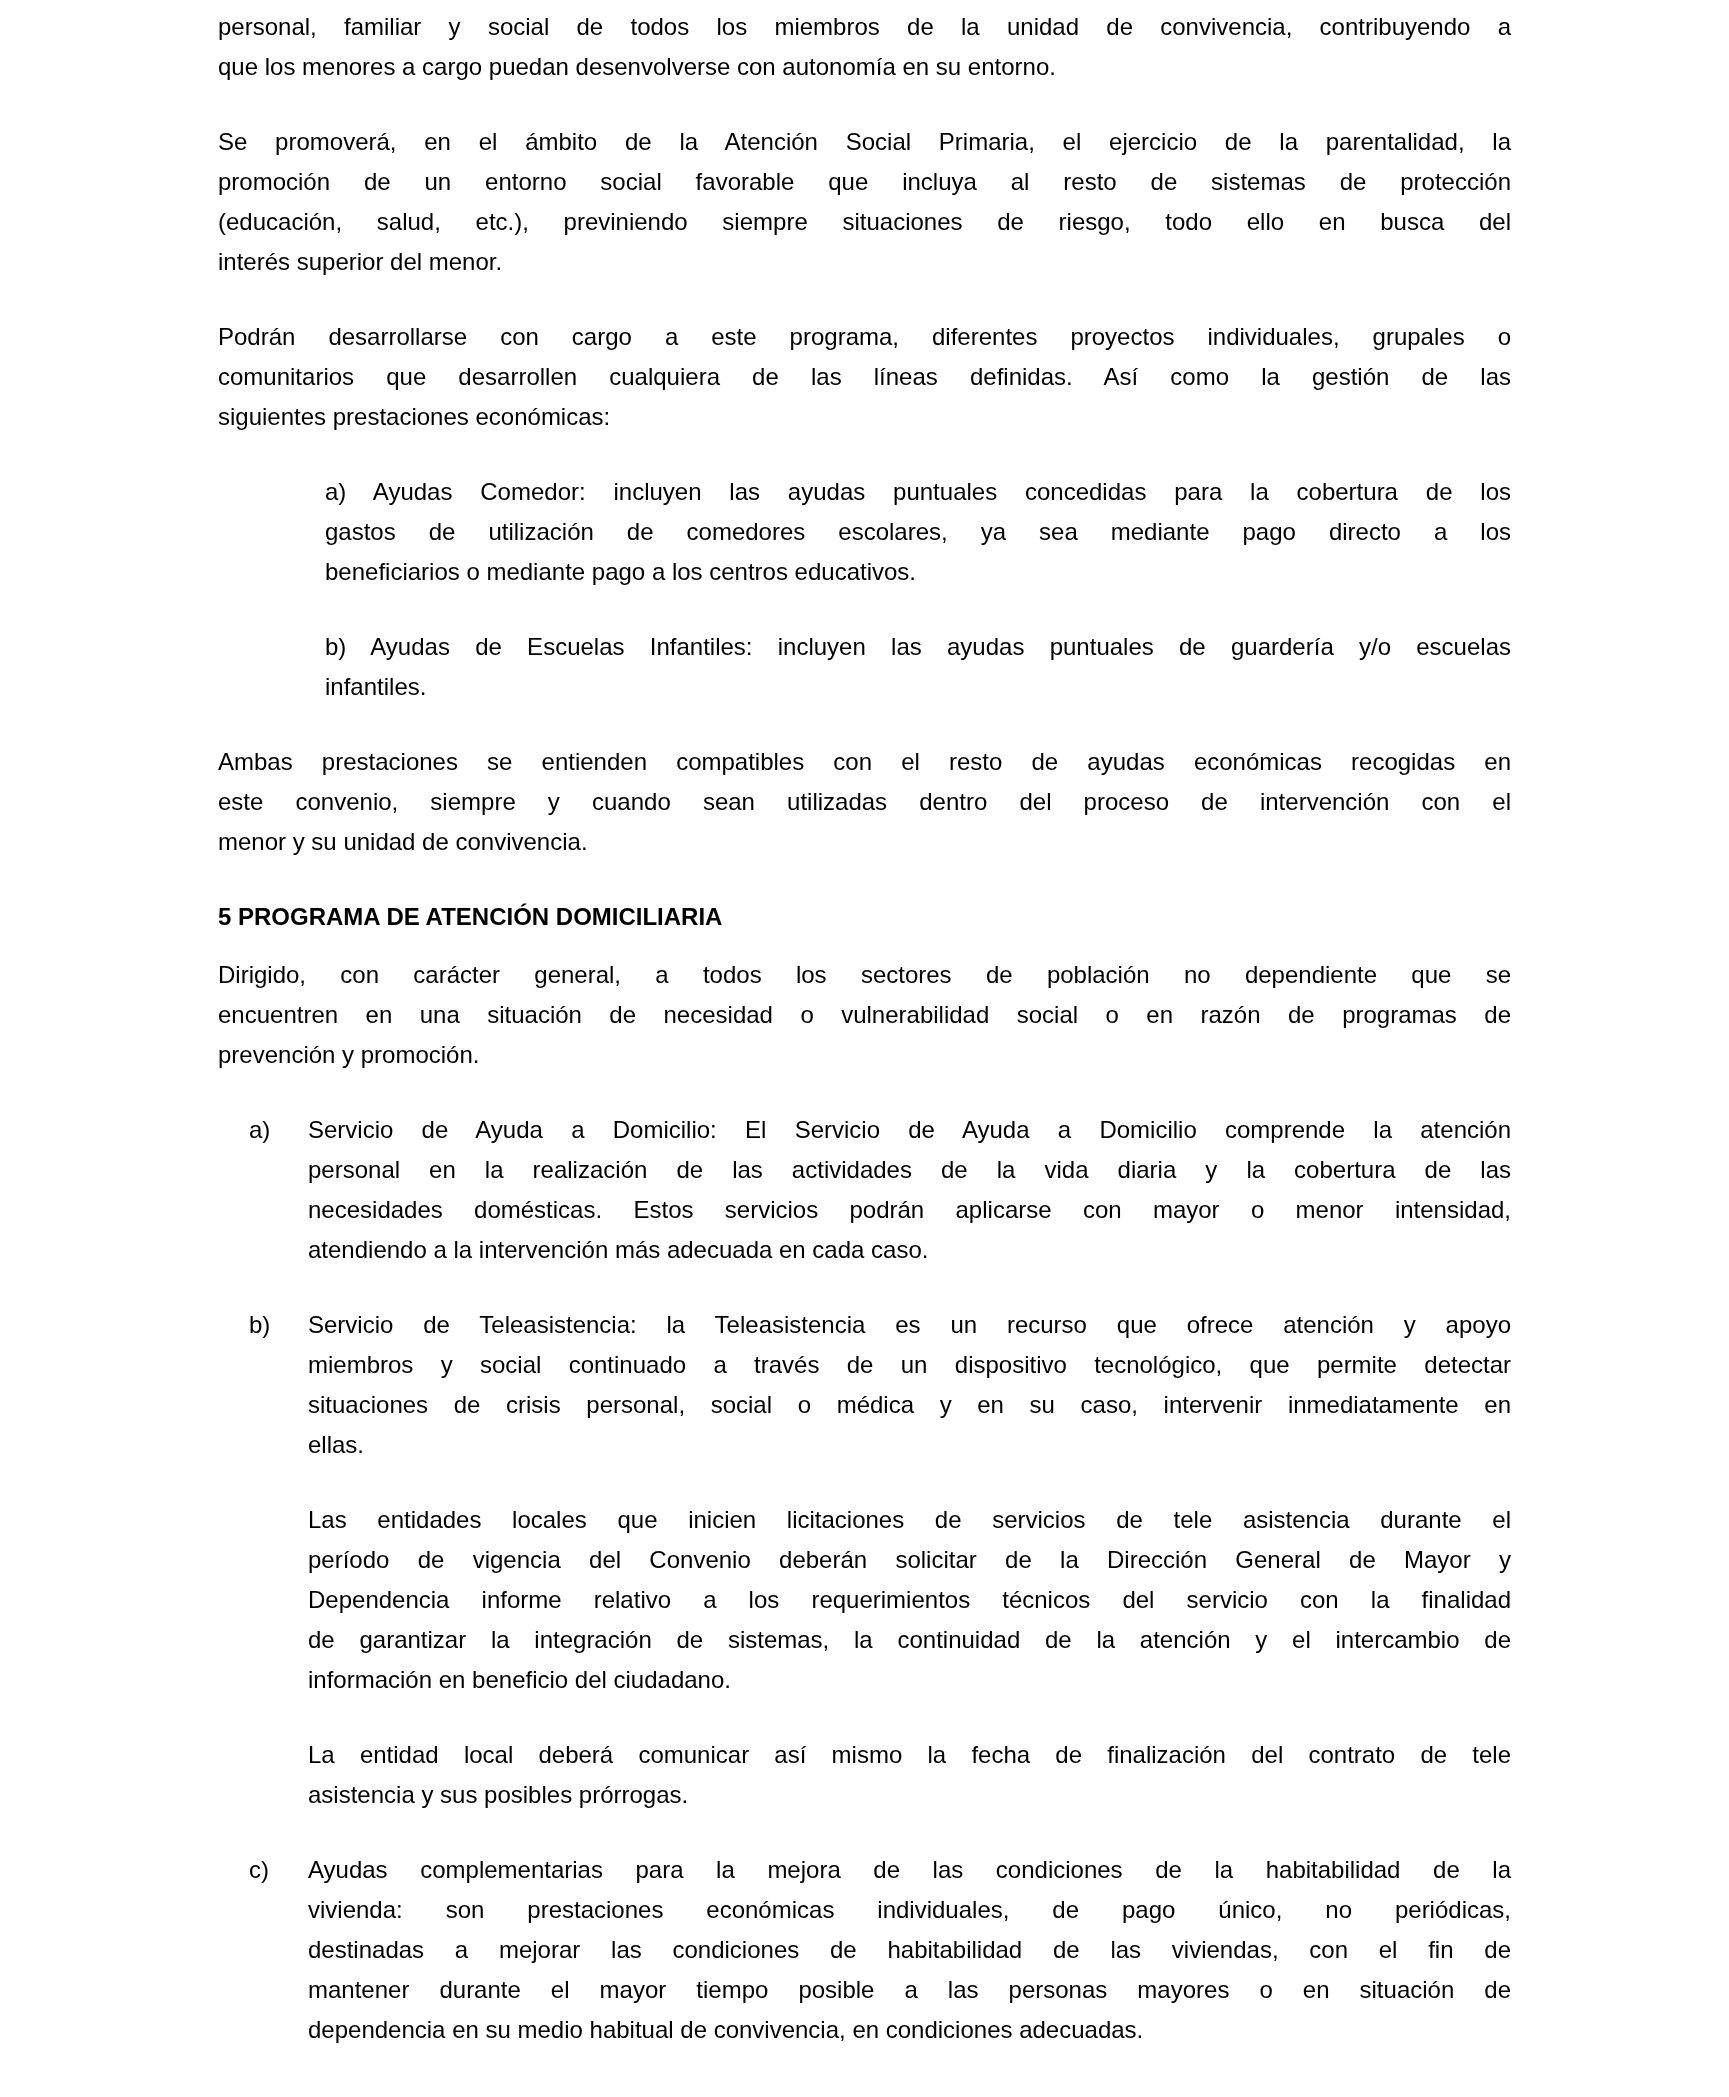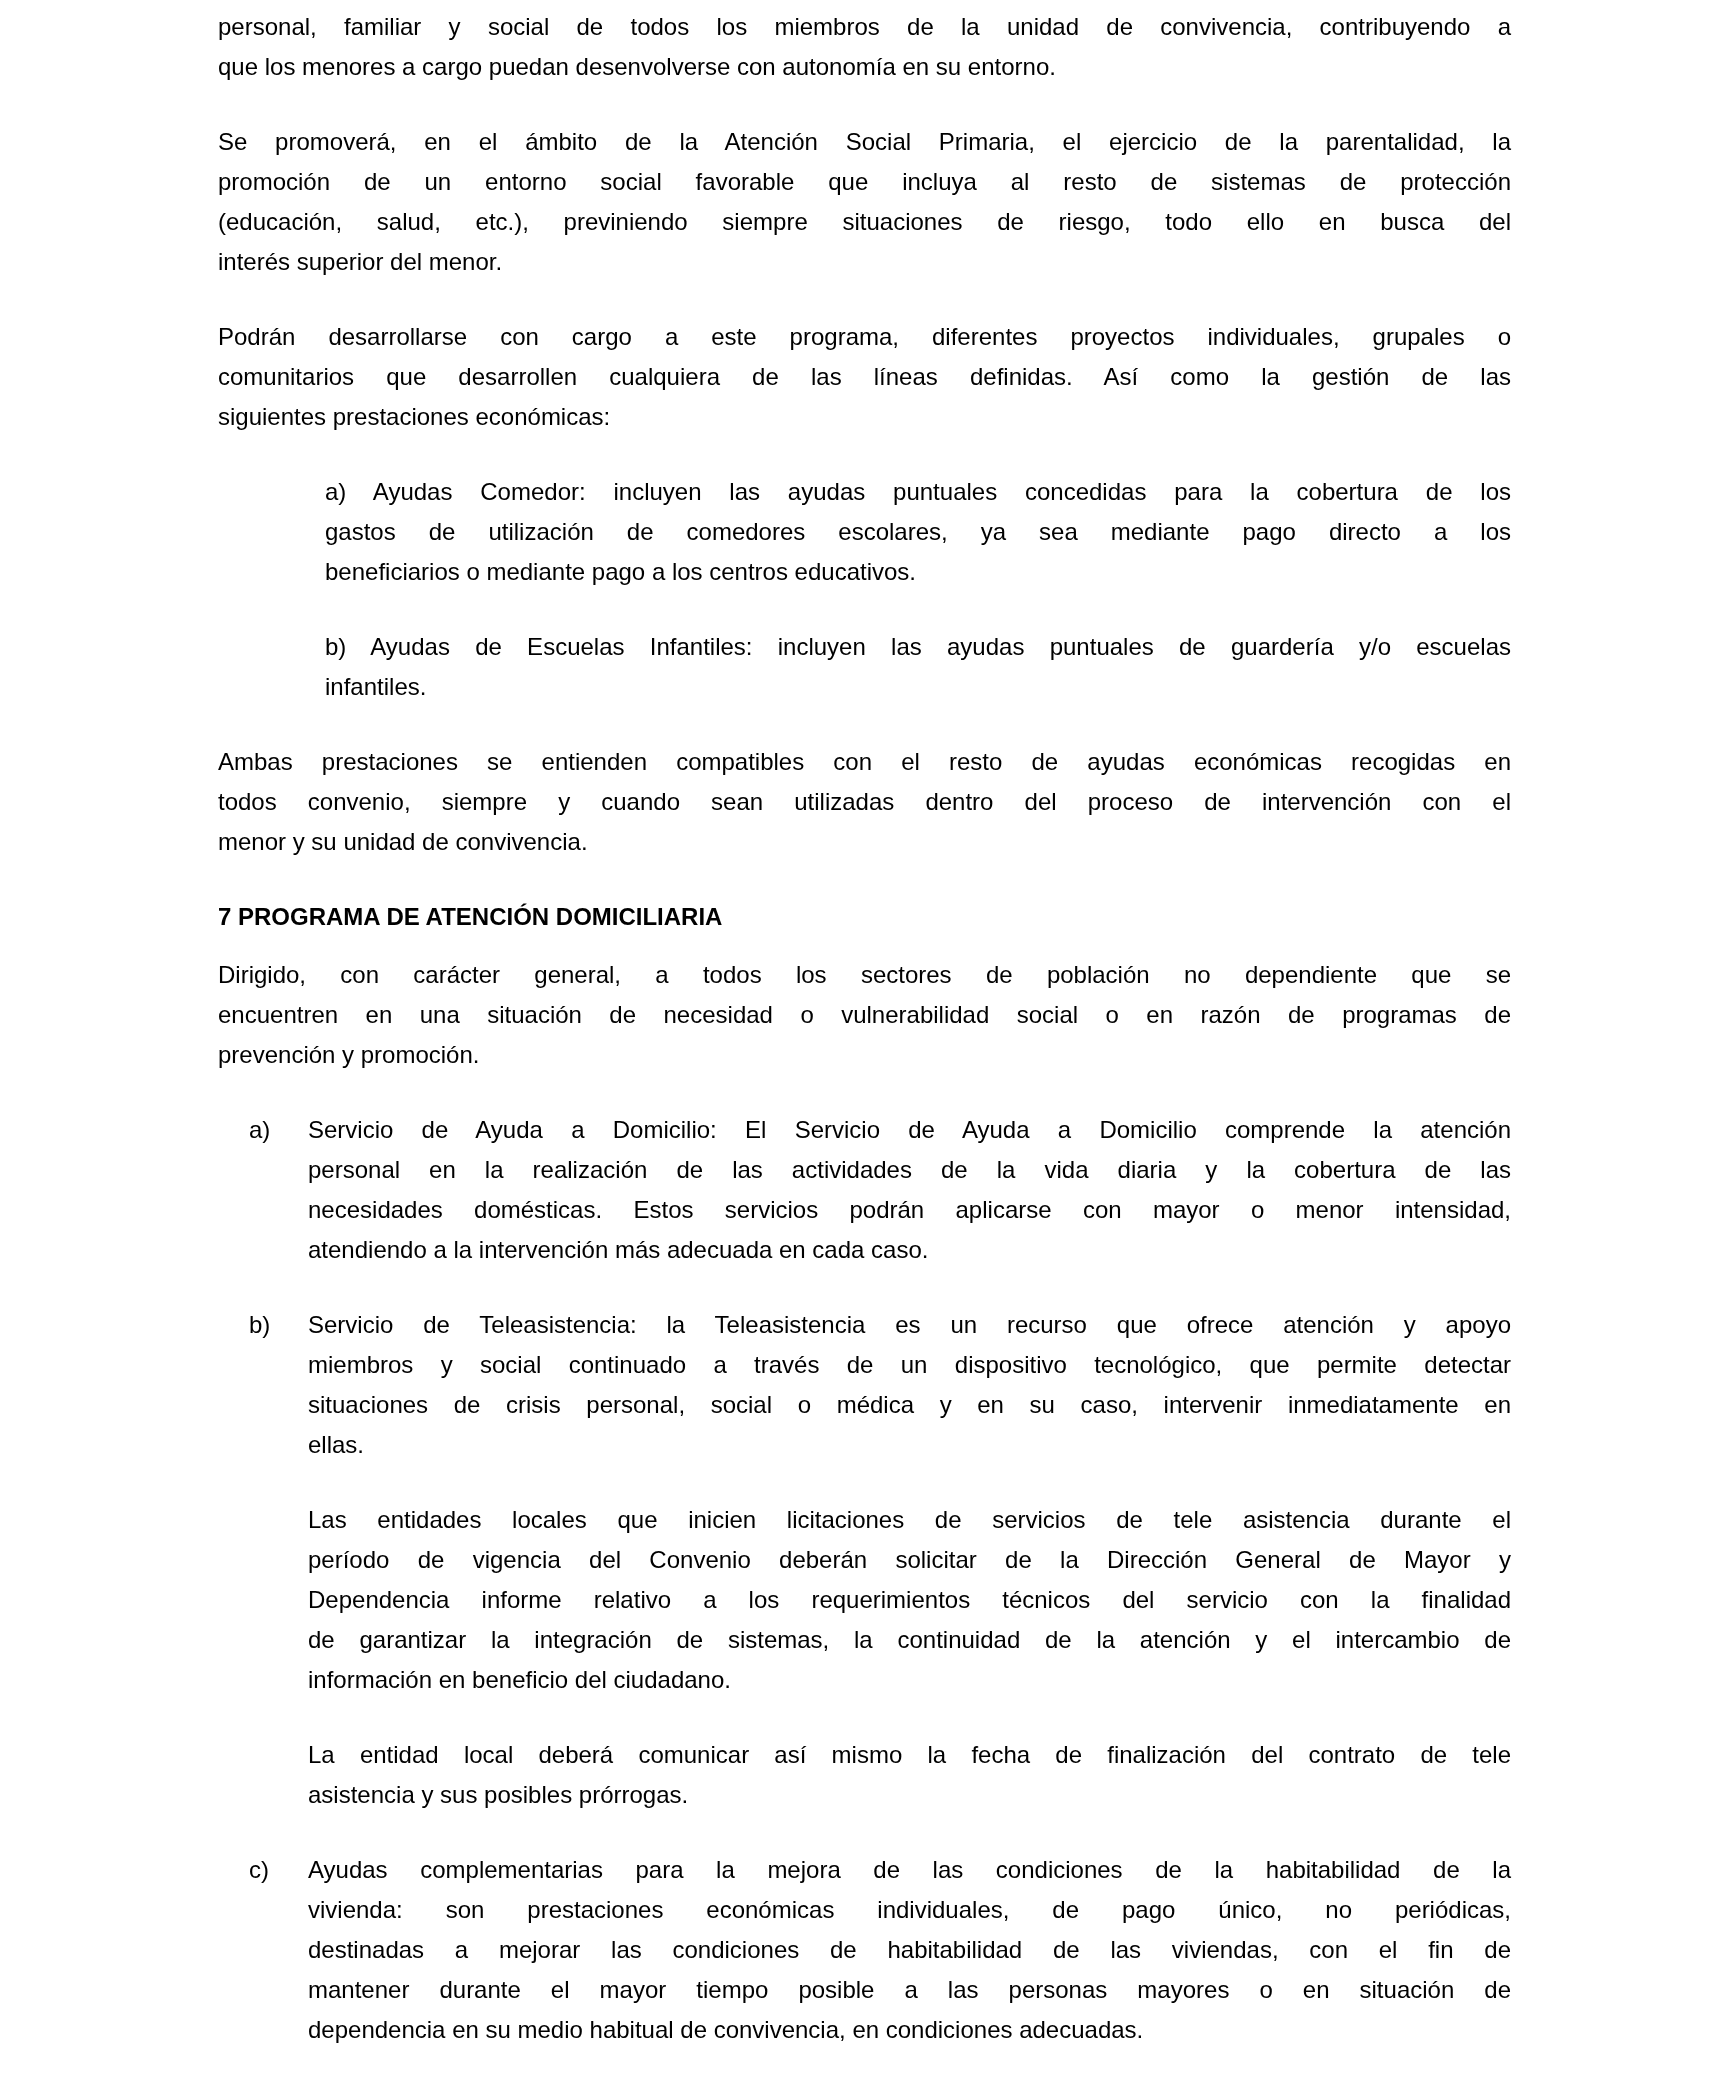--- a/index.html
+++ b/index.html
@@ -50,25 +50,25 @@
         <div class="line j">a) Ayudas Comedor: incluyen las ayudas puntuales concedidas para la cobertura de los</div>
         <div class="line j">gastos de utilización de comedores escolares, ya sea mediante pago directo a los</div>
         <div class="line">beneficiarios o mediante pago a los centros educativos.</div>
       </div>
       <div class="block paragraph" style="margin-left: 107px;">
         <div class="line j">b) Ayudas de Escuelas Infantiles: incluyen las ayudas puntuales de guardería y/o escuelas</div>
         <div class="line">infantiles.</div>
       </div>
       <div class="block paragraph">
         <div class="line j">Ambas prestaciones se entienden compatibles con el resto de ayudas económicas recogidas en</div>
-        <div class="line j">todos convenio, siempre y cuando sean utilizadas dentro del proceso de intervención con el</div>
+        <div class="line j">este convenio, siempre y cuando sean utilizadas dentro del proceso de intervención con el</div>
         <div class="line">menor y su unidad de convivencia.</div>
       </div>
       <div class="block heading">
-        <div class="line">7 PROGRAMA DE ATENCIÓN DOMICILIARIA</div>
+        <div class="line">5 PROGRAMA DE ATENCIÓN DOMICILIARIA</div>
       </div>
       <div class="block paragraph">
         <div class="line j">Dirigido, con carácter general, a todos los sectores de población no dependiente que se</div>
         <div class="line j">encuentren en una situación de necesidad o vulnerabilidad social o en razón de programas de</div>
         <div class="line">prevención y promoción.</div>
       </div>
       <div class="block list-item">
         <span class="marker">a)</span>
         <div class="line j">Servicio de Ayuda a Domicilio: El Servicio de Ayuda a Domicilio comprende la atención</div>
         <div class="line j">personal en la realización de las actividades de la vida diaria y la cobertura de las</div>

